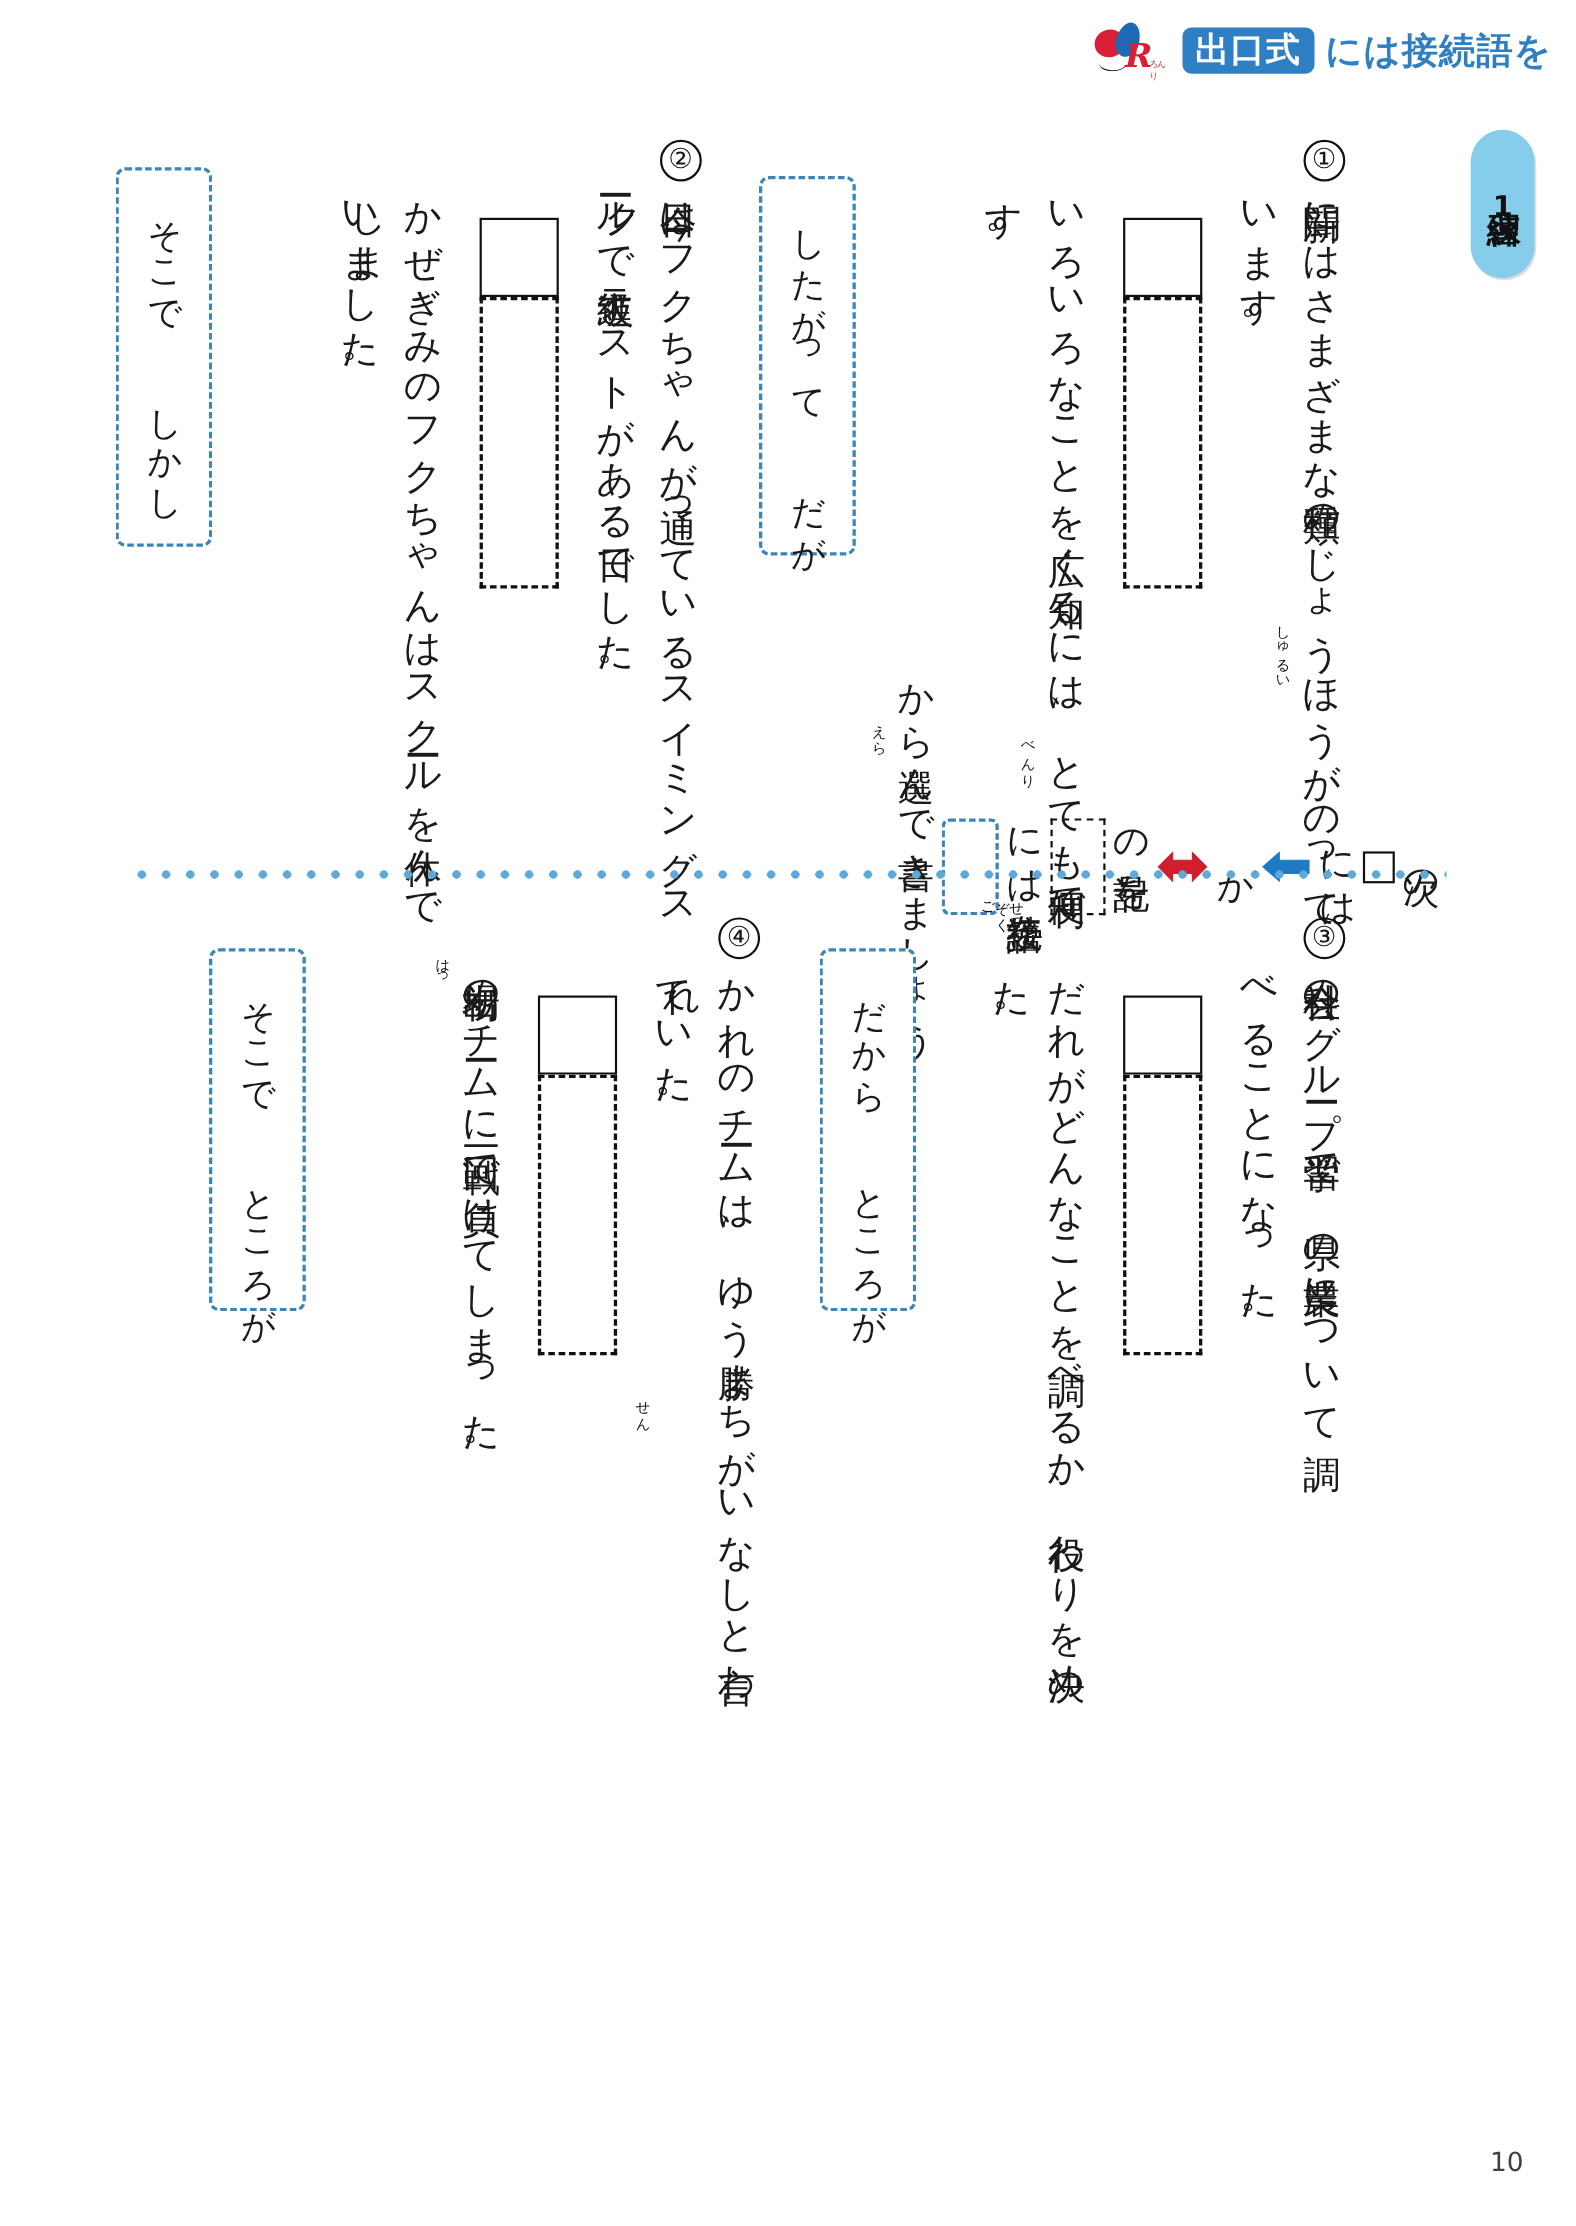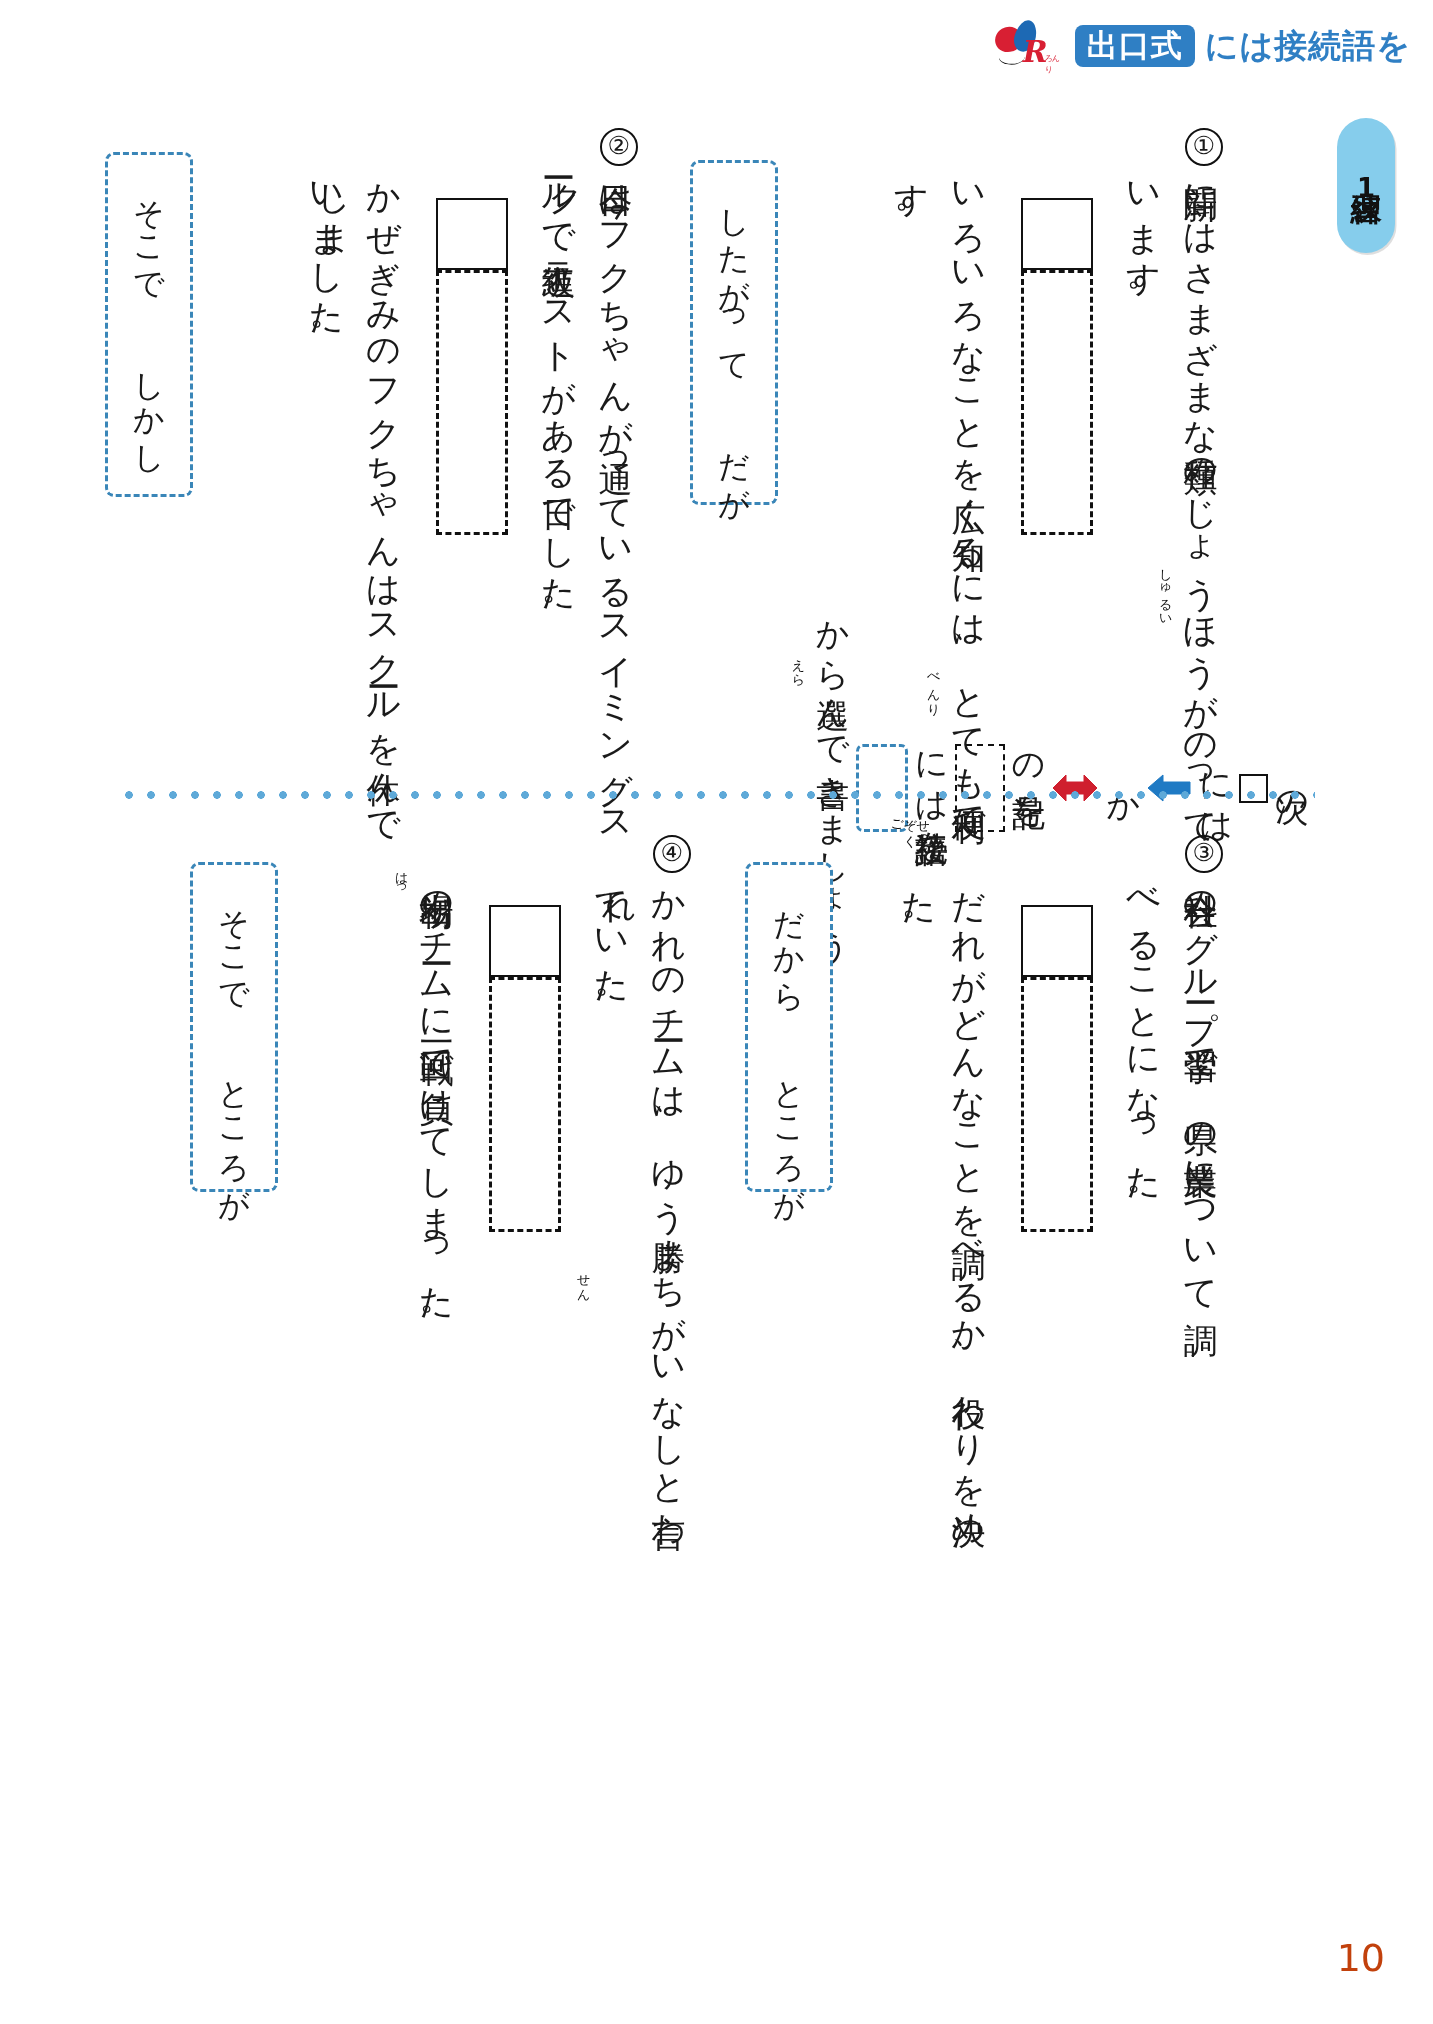--- a/index.html
+++ b/index.html
@@ -298,22 +298,22 @@
     background-repeat: repeat-x;
     background-position: left center;
   }
 
   
   #page-number {
     position: absolute;
     right: 48px;
     bottom: 44px;
     font-family: "DejaVu Sans", sans-serif;
-    font-size: 38px;
-    color: #c2410c;
+    font-size: 24px;
+    color: #404040;
   }
 </style>
 </head>
 <body>
 
 <div id="page">
 
   <div id="brand-header">
     <div class="logo-mark">
       <div class="balloon-red"></div>

